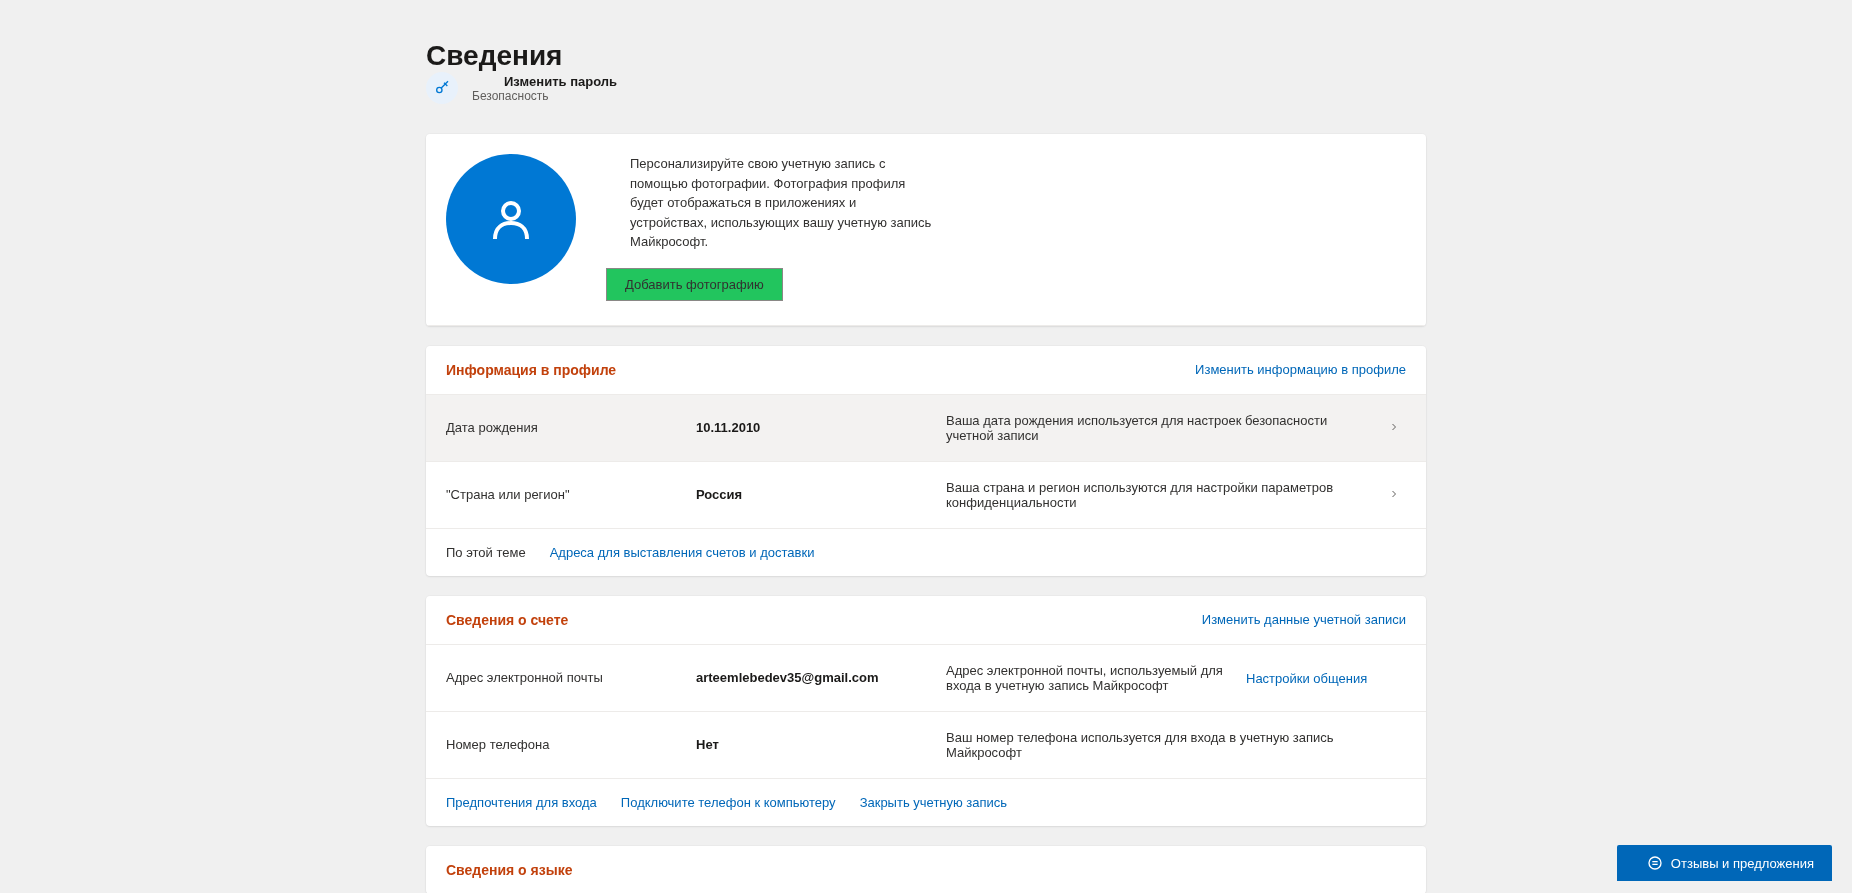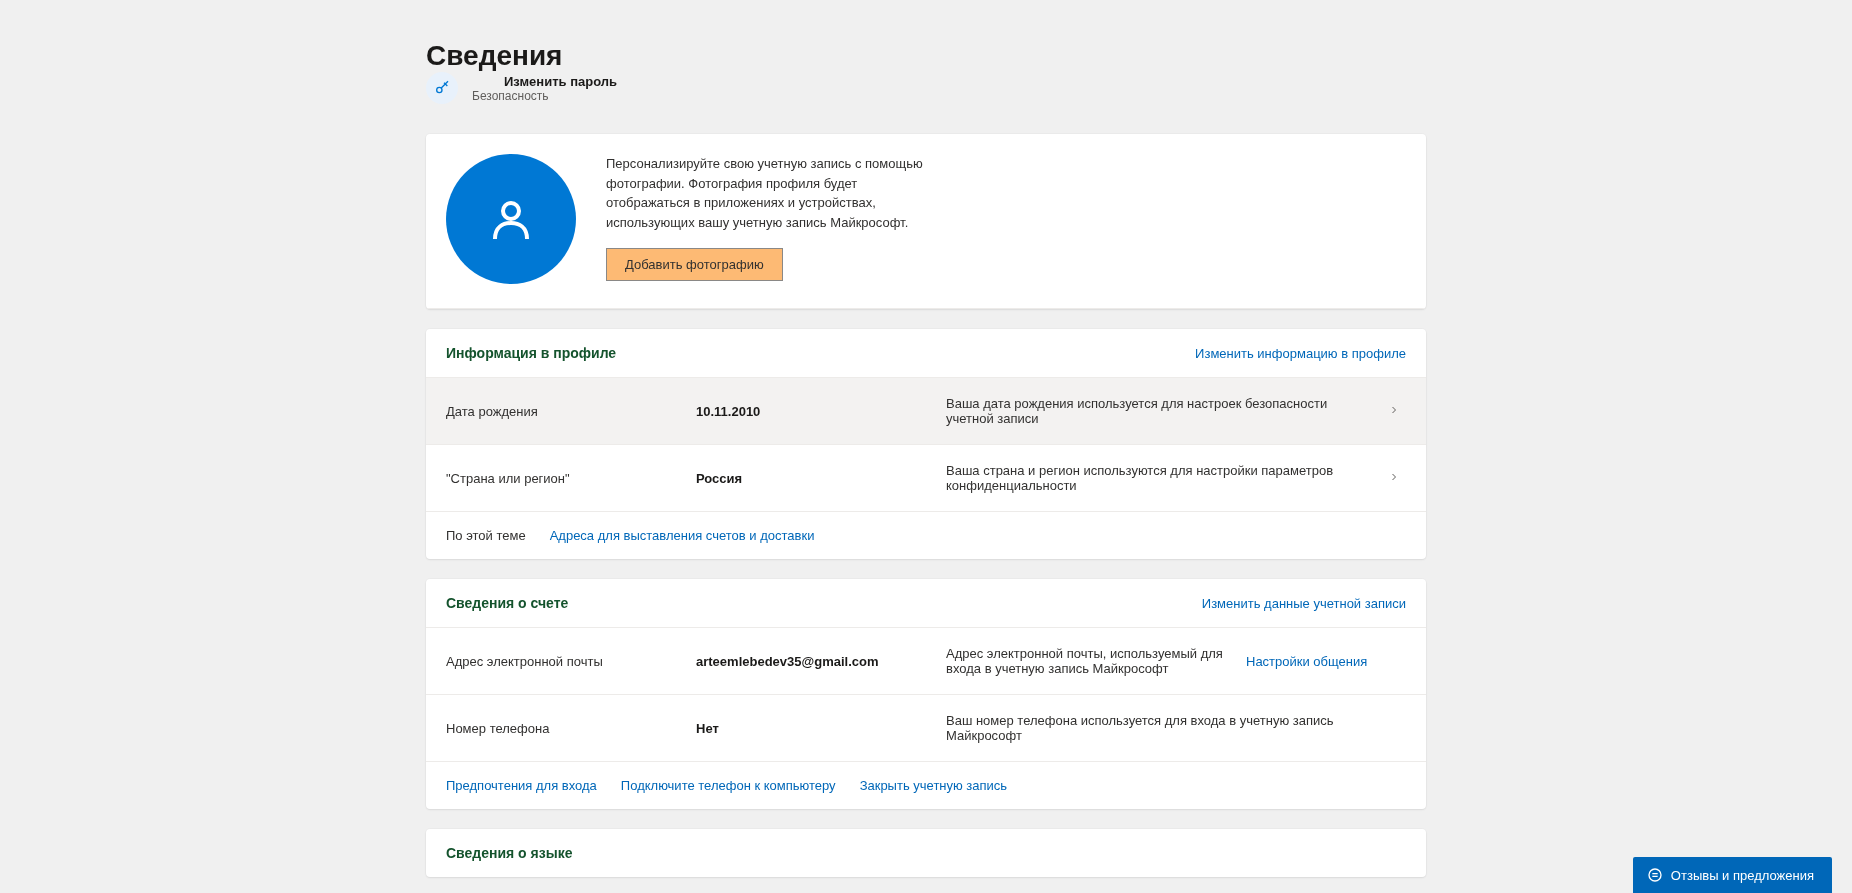--- a/index.html
+++ b/index.html
@@ -75,25 +75,26 @@
     flex-shrink: 0;
   }
   .photo-text {
     max-width: 330px;
   }
   .photo-desc {
     font-size: 13px;
     color: #323130;
     line-height: 1.5;
     margin-bottom: 16px;
+    margin-left: 24px;
   }
   .outline-btn {
     padding: 8px 18px;
     border: 1px solid #8a8886;
-    background: #fdba74;
+    background: #22c55e;
     font-size: 13px;
     color: #323130;
     cursor: pointer;
     font-family: inherit;
   }
   .row {
     display: flex;
     align-items: center;
     padding: 18px 20px;
     border-bottom: 1px solid #edebe9;
@@ -137,40 +138,40 @@
   .section-header {
     display: flex;
     justify-content: space-between;
     align-items: center;
     padding: 16px 20px;
     border-bottom: 1px solid #edebe9;
   }
   .section-title {
     font-size: 14px;
     font-weight: 600;
-    color: #14532d;
+    color: #c2410c;
   }
   .footer-row {
     display: flex;
     align-items: center;
     gap: 24px;
     padding: 16px 20px;
     flex-wrap: wrap;
   }
   .footer-label {
     font-size: 13px;
     color: #323130;
   }
   .feedback-btn {
     position: fixed;
     right: 20px;
-    bottom: 0;
+    bottom: 12px;
     background: #0067b8;
     color: #fff;
-    padding: 10px 18px 10px 14px;
+    padding: 10px 18px 10px 30px;
     font-size: 13px;
     display: flex;
     align-items: center;
     gap: 8px;
     cursor: pointer;
     border-radius: 2px 2px 0 0;
   }
 </style>
 </head>
 <body>

